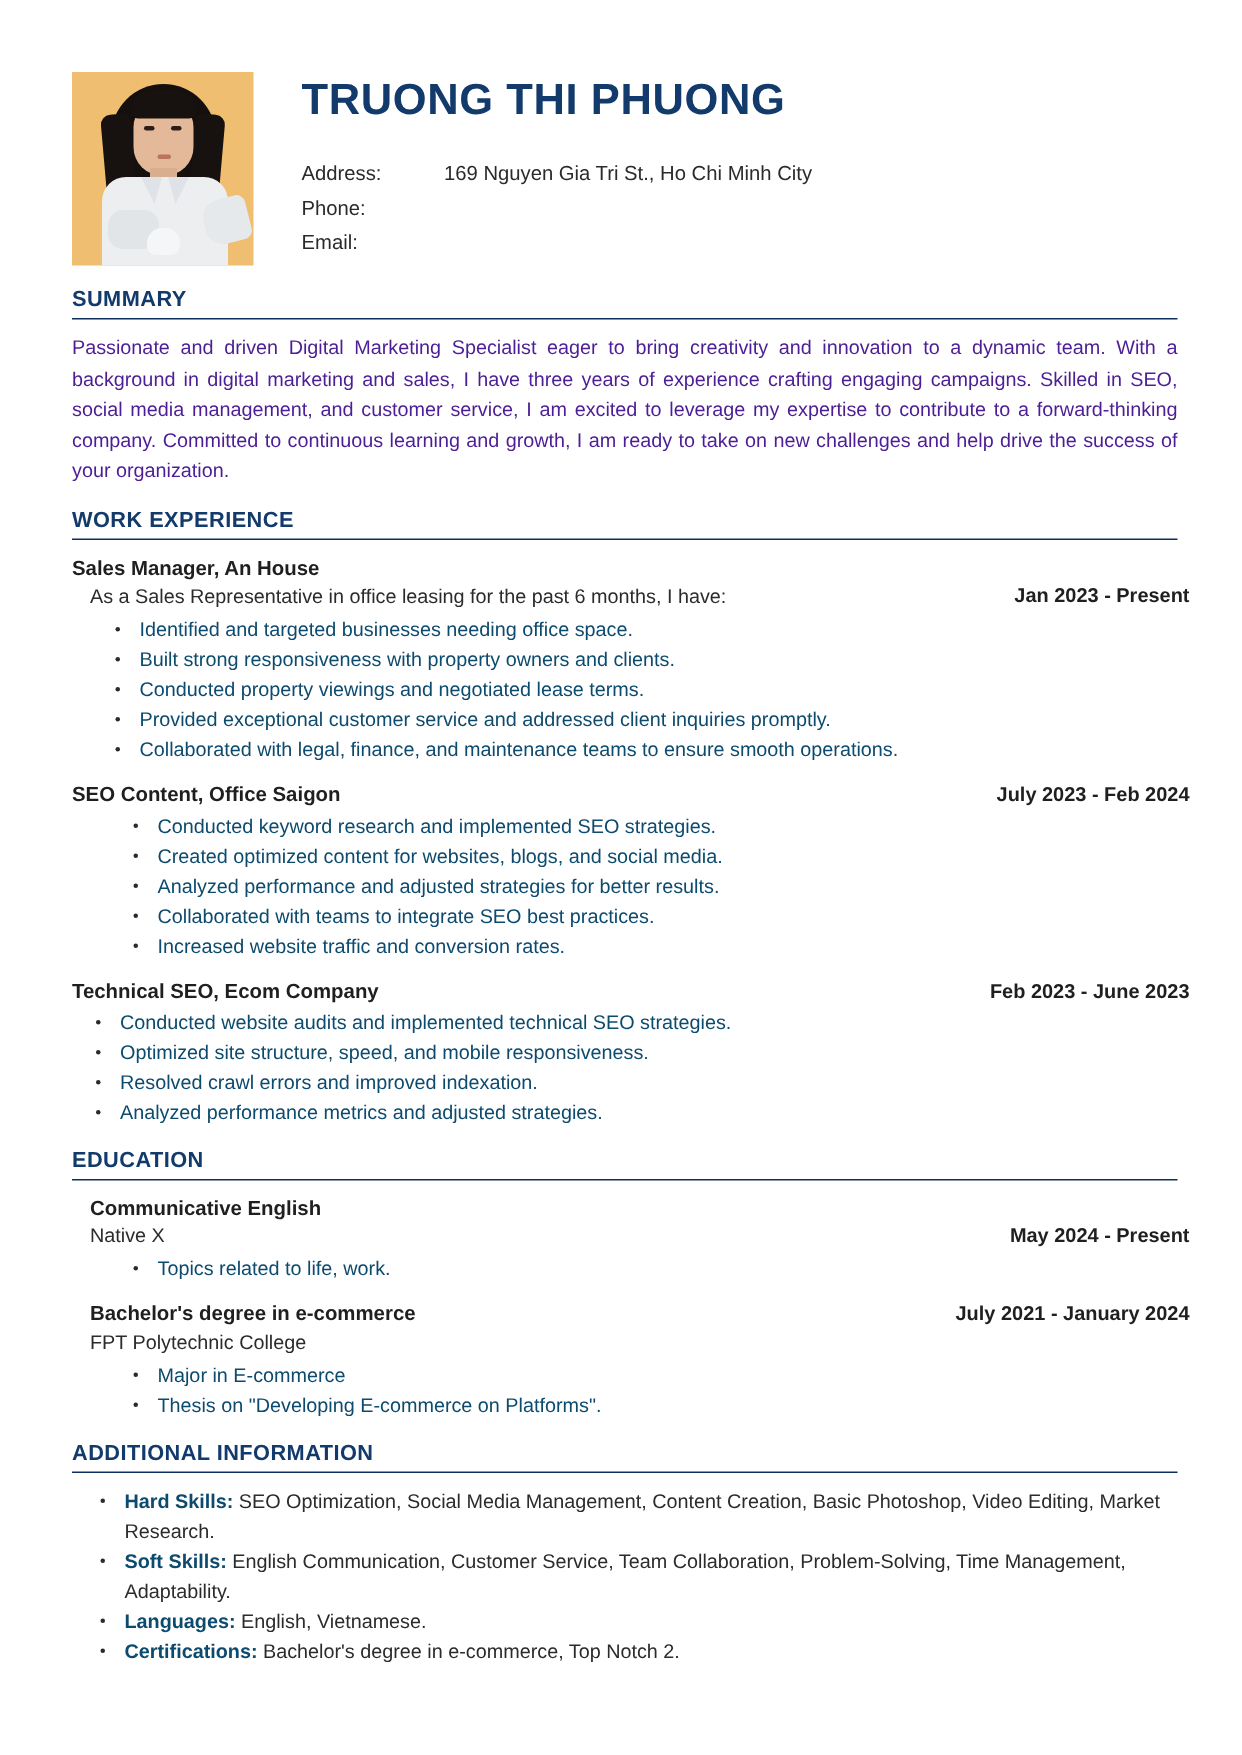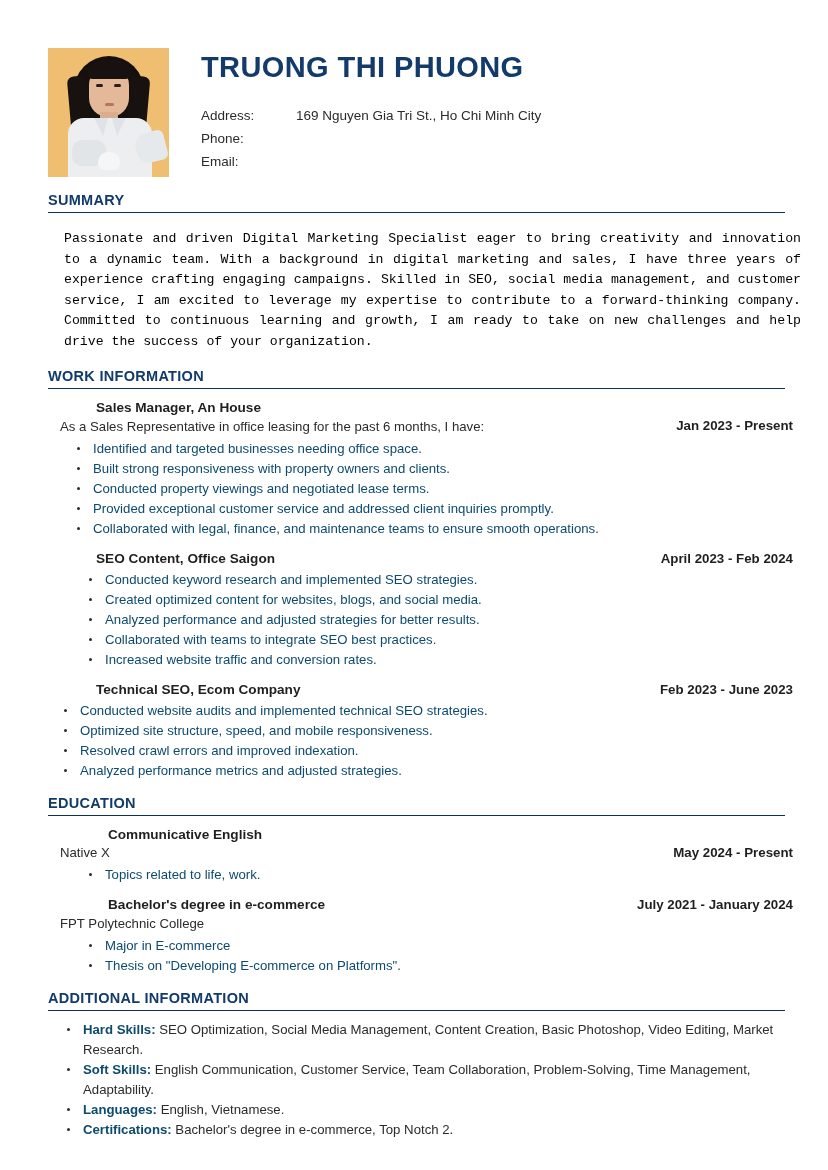--- a/index.html
+++ b/index.html
@@ -214,40 +214,38 @@
     border: 0;
     border-top: 1.6px solid #0d2f5e;
     margin: 0 0 9px 0;
     width: 737px;
   }
 
   .summary-text {
     font-size: 13.2px;
     line-height: 20.5px;
     text-align: justify;
-    margin: 16px;
+    margin: 0;
     width: 737px;
-    color: #000000;
-    font-family: Liberation Mono, monospace;
+    color: #4c1d95;
   }
 
   
   .entry { margin-bottom: 10px; }
   .entry-head {
     display: flex;
     justify-content: space-between;
     align-items: flex-start;
     width: 745px;
   }
   .entry-title {
     font-size: 13.6px;
     font-weight: bold;
     color: #1f1f1f;
     line-height: 19px;
-    margin-left: 48px;
   }
   .entry-date {
     font-size: 13.3px;
     font-weight: bold;
     color: #1f1f1f;
     line-height: 19px;
     white-space: nowrap;
     text-align: right;
   }
   .entry-date.drop { margin-top: 18px; }
@@ -365,42 +363,42 @@
     </div>
   </div>
 
   <div class="section">
     <h2 class="section-title">SUMMARY</h2>
     <hr class="rule">
     <p class="summary-text">Passionate and driven Digital Marketing Specialist eager to bring creativity and innovation to a dynamic team. With a background in digital marketing and sales, I have three years of experience crafting engaging campaigns. Skilled in SEO, social media management, and customer service, I am excited to leverage my expertise to contribute to a forward-thinking company. Committed to continuous learning and growth, I am ready to take on new challenges and help drive the success of your organization.</p>
   </div>
 
   <div class="section">
-    <h2 class="section-title">WORK INFORMATION</h2>
+    <h2 class="section-title">WORK EXPERIENCE</h2>
     <hr class="rule">
 
     <div class="entry">
       <div class="entry-head">
         <div class="entry-title">Sales Manager, An House</div>
         <div class="entry-date drop">Jan 2023 - Present</div>
       </div>
       <div class="entry-intro">As a Sales Representative in office leasing for the past 6 months, I have:</div>
       <ul class="bullets indent-1">
         <li>Identified and targeted businesses needing office space.</li>
         <li>Built strong responsiveness with property owners and clients.</li>
         <li>Conducted property viewings and negotiated lease terms.</li>
         <li>Provided exceptional customer service and addressed client inquiries promptly.</li>
         <li>Collaborated with legal, finance, and maintenance teams to ensure smooth operations.</li>
       </ul>
     </div>
 
     <div class="entry">
       <div class="entry-head">
         <div class="entry-title">SEO Content, Office Saigon</div>
-        <div class="entry-date">April 2023 - Feb 2024</div>
+        <div class="entry-date">July 2023 - Feb 2024</div>
       </div>
       <ul class="bullets indent-2">
         <li>Conducted keyword research and implemented SEO strategies.</li>
         <li>Created optimized content for websites, blogs, and social media.</li>
         <li>Analyzed performance and adjusted strategies for better results.</li>
         <li>Collaborated with teams to integrate SEO best practices.</li>
         <li>Increased website traffic and conversion rates.</li>
       </ul>
     </div>
 

